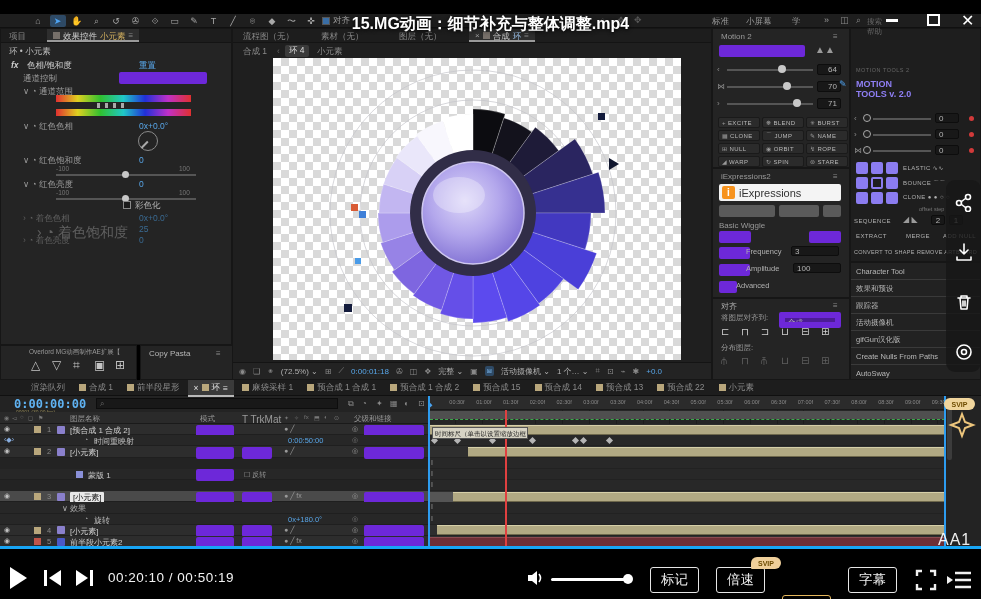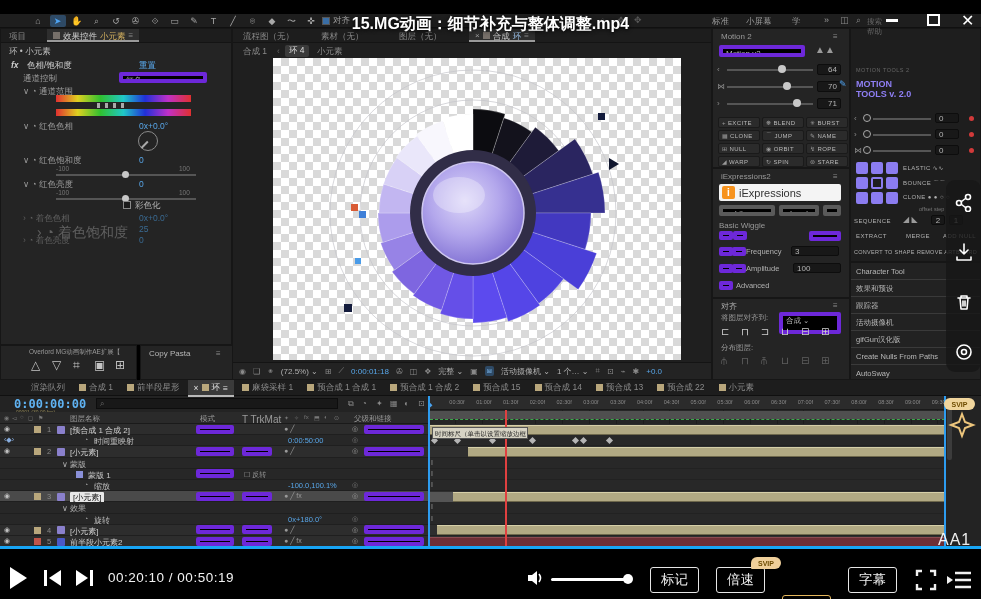--- a/index.html
+++ b/index.html
@@ -1,20 +1,20 @@
 <!DOCTYPE html>
 <html><head>
 <meta charset="utf-8">
 <style>
 html,body{margin:0;padding:0;background:#000}
 #screen{position:relative;width:981px;height:599px;background:#000;overflow:hidden;
   font-family:"Liberation Sans","DejaVu Sans",sans-serif;color:#c8c8c8;font-size:9px}
 .a{position:absolute;box-sizing:border-box}
 .panel{position:absolute;background:#242424;border:1px solid #161616;box-sizing:border-box}
-.box{background:#000000;border:4px solid #6d28d9;border-radius:2px;color:#b4b4b4;
+.box{background:#4c1d95;border:6px solid #6d28d9;border-radius:2px;color:#b4b4b4;
   font-size:8px;line-height:10px;padding:0 3px;white-space:nowrap;overflow:hidden}
 .vb{background:#181818;border:1px solid #0d0d0d}
 .checker{background-color:#fff;
  background-image:linear-gradient(45deg,#d9d9d9 25%,transparent 25%,transparent 75%,#d9d9d9 75%),
  linear-gradient(45deg,#d9d9d9 25%,transparent 25%,transparent 75%,#d9d9d9 75%);
  background-position:0 0,8px 8px;background-size:16px 16px}
 .tab{display:inline-flex;align-items:center;gap:3px;padding:0 6px;height:100%;white-space:nowrap}
 .tab.active{background:#3a3a3a;color:#e6e6e6;border-bottom:2px solid #b9b9b9}
 .sw{width:7px;height:7px;background:#b9a77c;display:inline-block}
 .pillbtn{position:absolute;height:24px;border:1.5px solid #e6e6e6;border-radius:3px;color:#f0f0f0;
@@ -313,21 +313,21 @@
       <div class="a box" style="left: 19px; top: 95px; width: 10px; height: 9px; text-align: center; font-size: 5px; line-height: 9px;">⬒</div>
       <div class="a" style="left: 33px; top: 95px; font-size: 7.5px; color: rgb(176, 176, 176);">Amplitude</div>
       <div class="a vb box" style="left: 80px; top: 94px; width: 48px; height: 10px;">100</div>
       <div class="a box" style="left: 6px; top: 112px; width: 10px; height: 9px; text-align: center; font-size: 5px; line-height: 9px;">▶</div>
       <div class="a" style="left: 23px; top: 112px; font-size: 7.5px; color: rgb(176, 176, 176);">Advanced</div>
     </div>
   <div class="panel" id="align-panel" style="left:712px;top:298px;width:138px;height:82px">
       <div class="a" style="left: 8px; top: 2px; font-size: 8px; color: rgb(176, 176, 176);">对齐</div>
       <div class="a" style="left: 120px; top: 2px; font-size: 8px; color: rgb(138, 138, 138);">≡</div>
       <div class="a" style="left: 8px; top: 14px; font-size: 7.5px; color: rgb(154, 154, 154);">将图层对齐到:</div>
-      <div class="a box" style="left: 66px; top: 13px; width: 62px; height: 22px; font-size: 7.5px;">合成  ⌄</div>
+      <div class="a box" style="left: 66px; top: 13px; width: 62px; height: 16px; font-size: 7.5px;">合成  ⌄</div>
       <div class="a" style="left: 8px; top: 27px; font-size: 10px; color: rgb(207, 207, 207);">⊏</div>
       <div class="a" style="left: 28px; top: 27px; font-size: 10px; color: rgb(207, 207, 207);">⊓</div>
       <div class="a" style="left: 48px; top: 27px; font-size: 10px; color: rgb(207, 207, 207);">⊐</div>
       <div class="a" style="left: 68px; top: 27px; font-size: 10px; color: rgb(207, 207, 207);">⊔</div>
       <div class="a" style="left: 88px; top: 27px; font-size: 10px; color: rgb(207, 207, 207);">⊟</div>
       <div class="a" style="left: 108px; top: 27px; font-size: 10px; color: rgb(207, 207, 207);">⊞</div>
       <div class="a" style="left: 8px; top: 44px; font-size: 7.5px; color: rgb(154, 154, 154);">分布图层:</div>
       <div class="a" style="left: 8px; top: 56px; font-size: 10px; color: rgb(95, 95, 95);">⫛</div>
       <div class="a" style="left: 28px; top: 56px; font-size: 10px; color: rgb(95, 95, 95);">⊓</div>
       <div class="a" style="left: 48px; top: 56px; font-size: 10px; color: rgb(95, 95, 95);">⫚</div>
@@ -505,34 +505,25 @@
         <div class="a" style="left: 34px; top: 2px; width: 7px; height: 7px; background: rgb(185, 167, 124);"></div>
         <div class="a" style="left: 47px; top: 1px; font-size: 7.5px; color: rgb(138, 138, 138);">2</div>
         <div class="a" style="left: 57px; top: 1.5px; width: 8px; height: 8px; background: rgb(138, 128, 204); border-radius: 1px;"></div>
         <div class="a" style="left: 70px; top: 1px; font-size: 8px; color: rgb(208, 208, 208);">[小元素]</div>
         <div class="a box" style="left: 196px; top: 0.5px; width: 38px; height: 9px; font-size: 7px;">正常 ⌄</div>
         <div class="a box" style="left: 242px; top: 0.5px; width: 30px; height: 9px; font-size: 7px;">无 ⌄</div>
         <div class="a" style="left: 284px; top: 1px; font-size: 7px; color: rgb(154, 154, 154);">●  ╱</div>
         <div class="a" style="left: 352px; top: 1px; font-size: 7px; color: rgb(154, 154, 154);">◎</div>
         <div class="a box" style="left: 364px; top: 0.5px; width: 60px; height: 9px; font-size: 7px;">无 ⌄</div>
       </div>
-      <div class="a" style="left: 0px; top: 77.6px; width: 428px; height: 11.2px; background: rgb(39, 39, 39); border-bottom: 1px solid rgb(31, 31, 31);">
-        <div class="a" style="left: 62px; top: 1px; font-size: 8px; color: rgb(176, 176, 176);">∨ 蒙版</div>
-      </div>
       <div class="a" style="left: 0px; top: 88.8px; width: 428px; height: 11.2px; background: rgb(39, 39, 39); border-bottom: 1px solid rgb(31, 31, 31);">
         <div class="a" style="left: 76px; top: 2px; width: 7px; height: 7px; background: rgb(138, 144, 216);"></div>
         <div class="a" style="left: 88px; top: 1px; font-size: 8px; color: rgb(200, 200, 200);">蒙版 1</div>
         <div class="a box" style="left: 196px; top: 0.5px; width: 38px; height: 9px; font-size: 7px;">相加 ⌄</div>
         <div class="a" style="left: 244px; top: 1px; font-size: 7px; color: rgb(154, 154, 154);">☐ 反转</div>
-      </div>
-      <div class="a" style="left: 0px; top: 100px; width: 428px; height: 11.2px; background: rgb(39, 39, 39); border-bottom: 1px solid rgb(31, 31, 31);">
-        <div class="a" style="left: 84px; top: 1px; font-size: 7px; color: rgb(154, 154, 154);">◔</div>
-        <div class="a" style="left: 94px; top: 1px; font-size: 8px; color: rgb(192, 192, 192);">缩放</div>
-        <div class="a" style="left: 288px; top: 1px; font-size: 7.5px; color: rgb(88, 166, 232);">-100.0,100.1%</div>
-        <div class="a" style="left: 352px; top: 1px; font-size: 7px; color: rgb(119, 119, 119);">◎</div>
       </div>
       <div class="a" style="left: 0px; top: 111.2px; width: 428px; height: 11.2px; background: rgb(74, 74, 74); border-bottom: 1px solid rgb(31, 31, 31);">
         <div class="a" style="left: 4px; top: 1px; font-size: 7px; color: rgb(192, 192, 192);">◉</div>
         <div class="a" style="left: 34px; top: 2px; width: 7px; height: 7px; background: rgb(185, 167, 124);"></div>
         <div class="a" style="left: 47px; top: 1px; font-size: 7.5px; color: rgb(138, 138, 138);">3</div>
         <div class="a" style="left: 57px; top: 1.5px; width: 8px; height: 8px; background: rgb(138, 128, 204); border-radius: 1px;"></div>
         <div class="a" style="left: 70px; top: 1px; font-size: 8px; background: rgb(232, 232, 232); color: rgb(17, 17, 17); padding: 0px 3px; border-radius: 1px;">[小元素]</div>
         <div class="a box" style="left: 196px; top: 0.5px; width: 38px; height: 9px; font-size: 7px;">正常 ⌄</div>
         <div class="a box" style="left: 242px; top: 0.5px; width: 30px; height: 9px; font-size: 7px;">无 ⌄</div>
         <div class="a" style="left: 284px; top: 1px; font-size: 7px; color: rgb(154, 154, 154);">●  ╱  fx</div>

